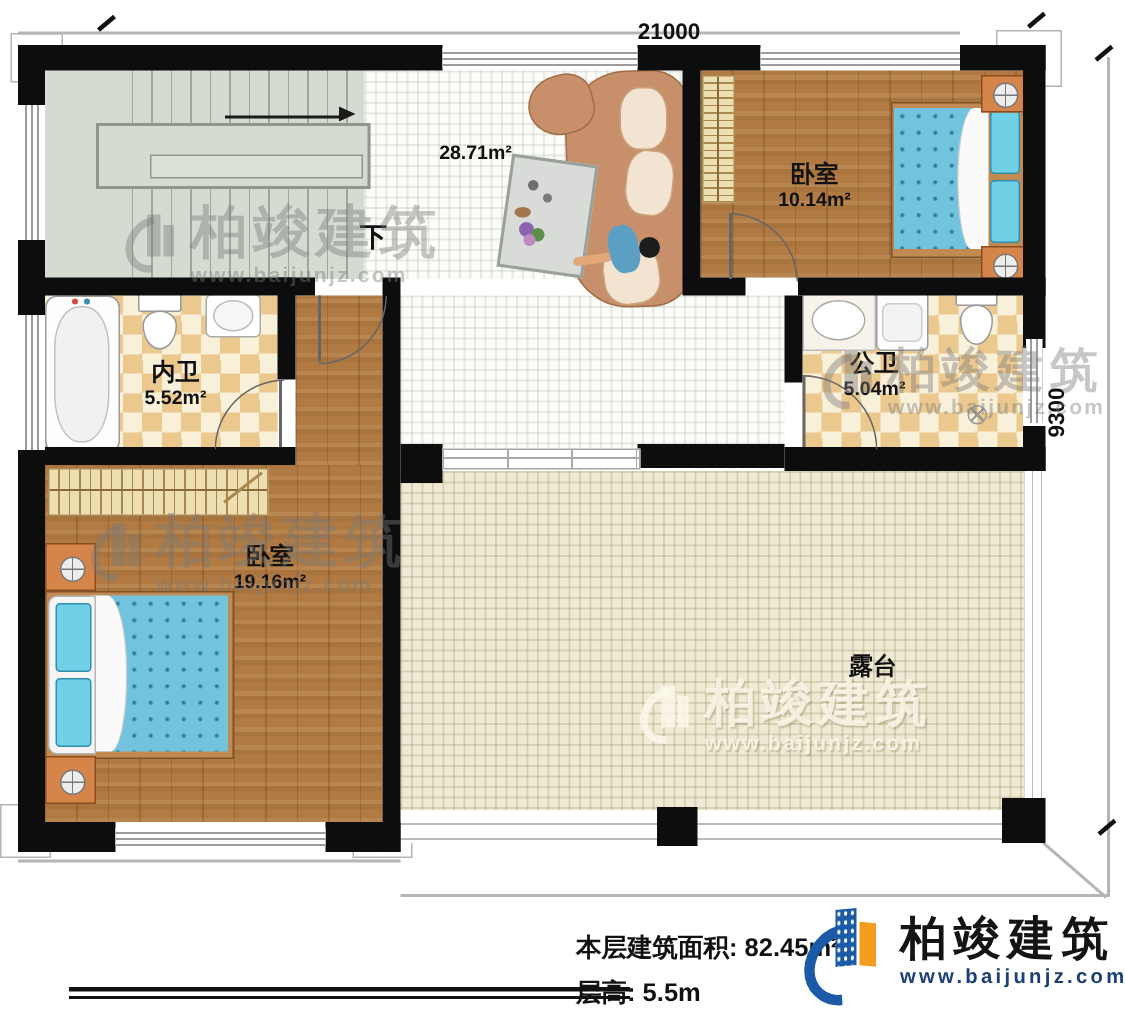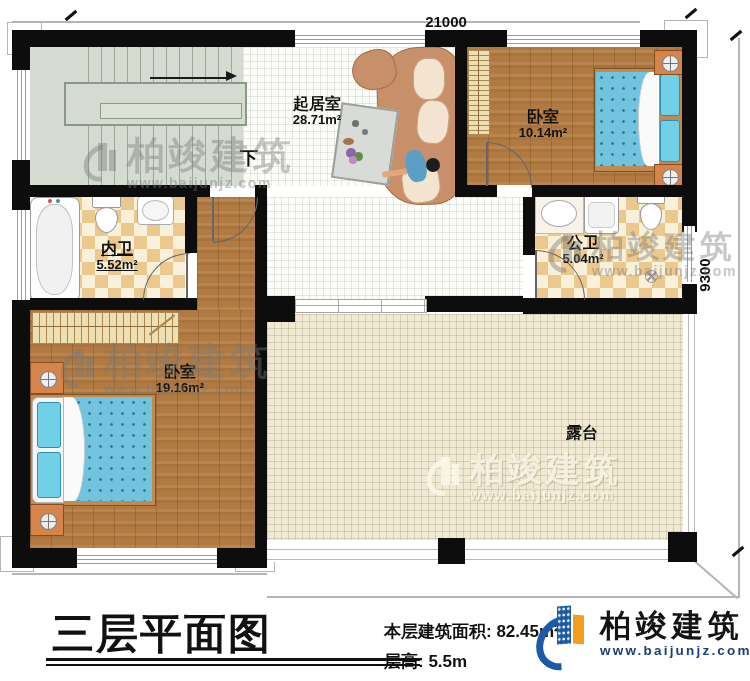--- a/index.html
+++ b/index.html
@@ -212,40 +212,39 @@
   <div class="abs arc" style="left:212px;top:197px;width:44px;height:44px;border-color:transparent #666 #666 transparent;border-radius:0 0 100% 0;"></div>
   <div class="abs leaf" style="left:212px;top:197px;width:2px;height:44px;"></div>
   <div class="abs arc" style="left:143px;top:253px;width:45px;height:45px;border-color:#666 transparent transparent #666;border-radius:100% 0 0 0;"></div>
   <div class="abs leaf" style="left:186px;top:253px;width:2px;height:45px;"></div>
   <div class="abs arc" style="left:535px;top:250px;width:48px;height:48px;border-color:#666 #666 transparent transparent;border-radius:0 100% 0 0;"></div>
   <div class="abs leaf" style="left:535px;top:250px;width:2px;height:48px;"></div>
   <div class="abs arc" style="left:486px;top:142px;width:44px;height:44px;border-color:#666 #666 transparent transparent;border-radius:0 100% 0 0;"></div>
   <div class="abs leaf" style="left:486px;top:142px;width:2px;height:44px;"></div>
 
   <div class="abs rlab" style="left:257px;top:95px;width:120px;">
-    <span class="nm">起居室</span>
     <span class="ar">28.71m²</span>
   </div>
   <div class="abs rlab" style="left:483px;top:108px;width:120px;">
     <span class="nm">卧室</span>
     <span class="ar">10.14m²</span>
   </div>
-  <div class="abs rlab" style="left:57px;top:240px;width:120px;text-decoration:underline;">
+  <div class="abs rlab" style="left:57px;top:240px;width:120px;">
     <span class="nm">内卫</span>
     <span class="ar">5.52m²</span>
   </div>
   <div class="abs rlab" style="left:523px;top:234px;width:120px;">
     <span class="nm">公卫</span>
     <span class="ar">5.04m²</span>
   </div>
   <div class="abs rlab" style="left:120px;top:363px;width:120px;">
     <span class="nm">卧室</span>
     <span class="ar">19.16m²</span>
   </div>
-  <div class="abs rlab" style="left:522px;top:424px;width:120px;">
+  <div class="abs rlab" style="left:522px;top:436px;width:120px;">
     <span class="nm">露台</span>
   </div>
 
   <div class="abs dim" style="left:398px;top:13px;width:96px;">21000</div>
   <div class="abs dim" style="left:665px;top:266px;width:80px;height:18px;transform:rotate(-90deg);">9300</div>
 
   <div class="wm wm-gray" style="left:85px;top:136px;">
     <div class="wm-icon">
         <div class="swo"></div>
         <div class="b1"></div>
@@ -283,21 +282,20 @@
         <div class="swo"></div>
         <div class="b1"></div>
         <div class="b2"></div>
       </div>
     <div class="col">
         <span class="nm" style="font-size:34px;">柏竣建筑</span>
       <span class="ws">www.baijunjz.com</span>
       </div>
   </div>
 
-  <div class="abs tb-title" style="left:52px;top:606px;">三层平面图</div>
   <div class="abs tb-line" style="left:46px;top:658px;width:374px;height:3px;"></div>
   <div class="abs tb-line" style="left:46px;top:664px;width:374px;height:2px;"></div>
   <div class="abs tb-info" style="left:384px;top:620px;">
     <span>本层建筑面积:</span>
     <span>82.45m²</span>
   </div>
   <div class="abs tb-info" style="left:384px;top:650px;">
     <span>层高:</span>
     <span>5.5m</span>
   </div>

